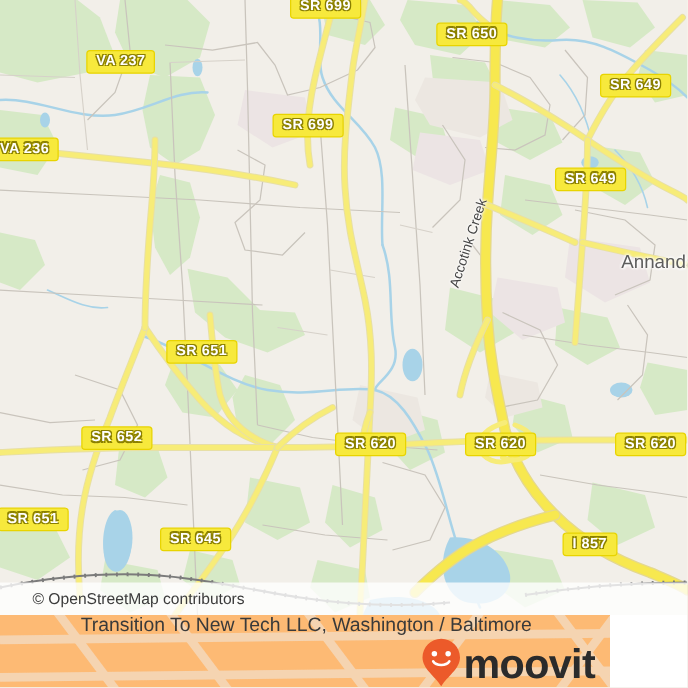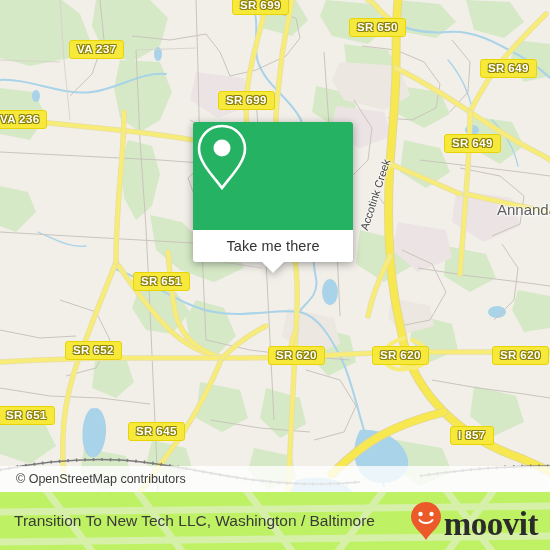--- a/index.html
+++ b/index.html
@@ -48,21 +48,21 @@
     transform-origin:left top;
     text-shadow:0 0 3px #fff,0 0 3px #fff,0 0 2px #fff;
   }
 
   
   #attribution{
     position:absolute;left:0;top:466px;width:550px;height:26px;
     background:rgba(255,255,255,.78);
     font-size:12.5px;color:#3b3b3b;
     display:flex;align-items:center;
-    padding-left:16px;box-sizing:border-box;
+    padding-left:26px;box-sizing:border-box;
   }
 
   
   #card{
     position:absolute;left:193px;top:122px;width:160px;
     filter:drop-shadow(0 2px 4px rgba(0,0,0,.35));
   }
   #card-top{
     width:160px;height:108px;
     background:#25b262;
@@ -83,38 +83,39 @@
     position:absolute;left:50%;top:100%;
     margin-left:-11px;
     width:0;height:0;
     border-left:11px solid transparent;
     border-right:11px solid transparent;
     border-top:11px solid #fff;
   }
 
   
   #footer{
-    position:absolute;left:0;top:492px;width:550px;height:58px;
-    background:#bef264;
+    position:absolute;left:0;top:492px;width:488px;height:58px;
+    background:#fdba74;
     display:flex;align-items:center;
     box-sizing:border-box;padding:0 12px 0 14px;
     overflow:hidden;
+    flex-direction:column;
   }
   #footer-watermark{
     position:absolute;left:0;top:0;width:550px;height:58px;
     opacity:.5;
   }
   #footer-title{
     position:relative;
     font-size:15.5px;color:#3a3a3a;white-space:nowrap;
     flex:0 0 auto;
   }
   #footer-logo{
     position:relative;
-    margin-left:auto;display:flex;align-items:flex-end;flex:0 0 auto;font-family:Liberation Serif, serif;
+    margin-left:auto;display:flex;align-items:center;flex:0 0 auto;
   }
   #footer-logo .wordmark{
     font-size:33px;color:#2b2b2b;font-weight:bold;letter-spacing:-.5px;
     line-height:33px;margin-left:2px;
   }
 </style>
 </head>
 <body>
 
 <div id="app">
@@ -317,32 +318,20 @@
     <div class="shield" style="left:372px;top:346px">SR 620</div>
     <div class="shield" style="left:492px;top:346px">SR 620</div>
     <div class="shield" style="left:-2px;top:406px">SR 651</div>
     <div class="shield" style="left:128px;top:422px">SR 645</div>
     <div class="shield" style="left:450px;top:426px">I 857</div>
 
     <div class="place-label" style="left:497px;top:201px">Annandale</div>
 
     <div class="creek-label" style="left:358px;top:228px">Accotink Creek</div>
 
-    <div id="card">
-      <div id="card-top">
-        <svg width="58" height="70" viewBox="0 0 58 70">
-          <path d="M29 4 C 16 4, 6 14, 6 27 C 6 40, 20 54, 29 66 C 38 54, 52 40, 52 27 C 52 14, 42 4, 29 4 Z" fill="none" stroke="#ffffff" stroke-width="2.6"></path>
-          <circle cx="29" cy="26" r="8.5" fill="#ffffff"></circle>
-        </svg>
-      </div>
-      <div id="card-bottom">
-        <span class="cb-text">Take me there</span>
-        <div id="card-tail"></div>
-      </div>
-    </div>
 
     <div id="attribution">
       <span>© OpenStreetMap contributors</span>
     </div>
   </div>
 
   <div id="footer">
     <svg id="footer-watermark" viewBox="0 0 550 58">
       <g stroke="#eeeeee" stroke-width="7" fill="none">
         <path d="M40 -10 L100 70"></path>

